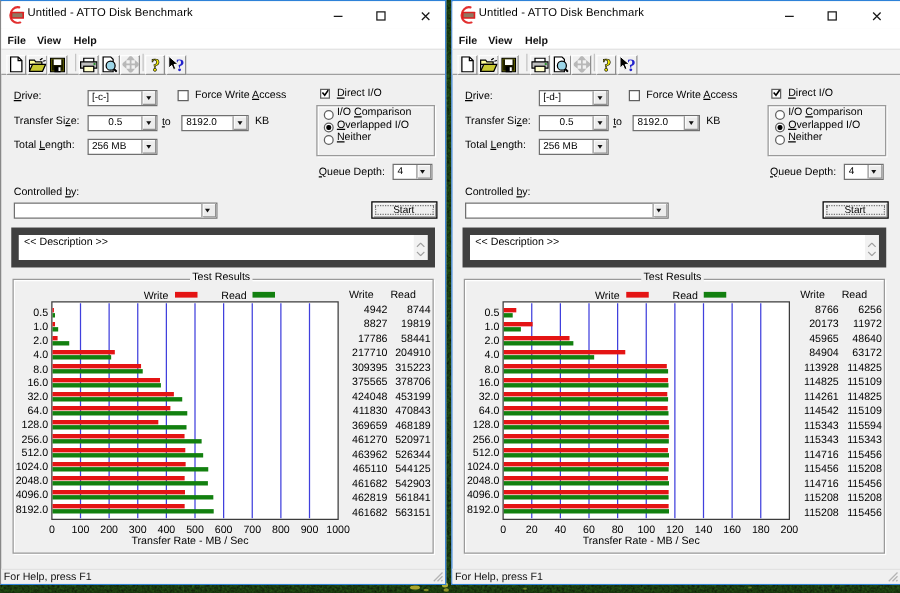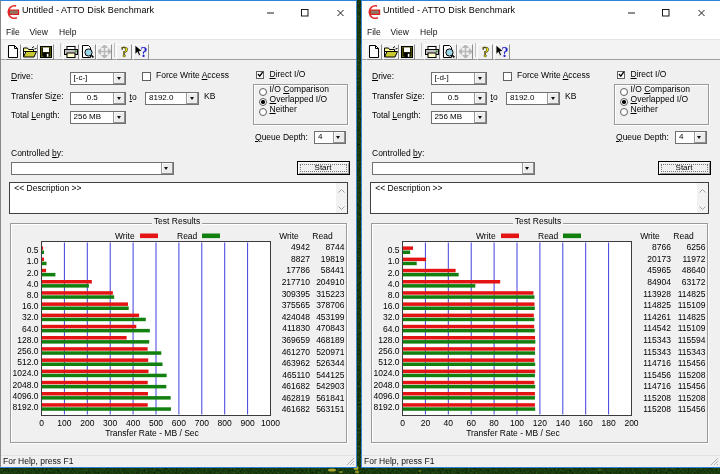--- a/index.html
+++ b/index.html
@@ -7,21 +7,21 @@
 .win{position:absolute;top:0;height:468px;background:#f0f0f0;box-sizing:border-box;
  border-top:1px solid #2e82d8;border-bottom:1px solid #2e82d8;}
 #w1{left:0;width:357px;border-left:1px solid #888;border-right:1px solid #3f86d4;}
 #w2{left:361px;width:359px;border-left:1px solid #3f86d4;}
 .win > div, .win > span, .win > svg {position:absolute;}
 .tbar{left:0;top:0;right:0;height:22px;background:#fff;}
 .appico{position:absolute;left:4px;top:3px;}
 .ttext{position:absolute;left:21px;top:4px;font-size:9px;color:#000;letter-spacing:0.1px;}
 .caps{position:absolute;left:265px;top:0;}
 .menu{left:0;top:22px;right:0;height:16px;background:#fff;font-size:8.5px;color:#111;}
-.menu span{position:absolute;top:3.5px;}
+.menu span{position:absolute;top:3.5px;font-weight:bold;}
 .tool{left:0;top:38px;right:0;height:21px;background:#f3f3f3;border-top:1px solid #e4e4e4;
  border-bottom:1px solid #9f9f9f;box-sizing:border-box;}
 .tb{position:absolute;top:3.5px;width:16px;height:16px;background:#f1f1f1;
  border:1px solid;border-color:#fdfdfd #8e8e8e #8e8e8e #fdfdfd;box-sizing:border-box;
  display:flex;align-items:center;justify-content:center;}
 .tsep{position:absolute;top:3px;width:1px;height:14px;background:#c4c4c4;}
 .lab{font-size:8.5px;color:#000;white-space:nowrap;}
 .combo{height:13px;background:#fff;border:1px solid #707070;box-sizing:border-box;font-size:8px;}
 .cv{position:absolute;left:0;right:11px;top:0.5px;white-space:nowrap;overflow:hidden;}
 .cbtn{position:absolute;right:0;top:0;bottom:0;width:11px;background:#ececec;
@@ -29,21 +29,21 @@
 .dn{position:absolute;left:2.5px;top:4px;width:0;height:0;border:2.5px solid transparent;
  border-top:3.5px solid #111;border-bottom:none;}
 .cb{width:8.5px;height:8.5px;background:#fff;border:1px solid #606060;box-sizing:border-box;display:inline-flex;align-items:center;justify-content:center;}
 .rad{width:8.5px;height:8.5px;background:#fff;border:1px solid #606060;border-radius:50%;box-sizing:border-box;display:inline-flex;align-items:center;justify-content:center;}
 .rdot{width:3.5px;height:3.5px;background:#000;border-radius:50%;}
 .gbox{border:1px solid #9a9a9a;box-shadow:1px 1px 0 #fff, inset 1px 1px 0 #fff;box-sizing:border-box;}
 .start{left:295.5px;top:159.5px;width:53px;height:14.5px;border:1px solid #000;background:#f0f0f0;box-sizing:border-box;
  box-shadow:inset 1px 1px 0 #fafafa, inset -1px -1px 0 #9a9a9a;}
 .startin{position:absolute;left:2px;top:2px;right:2px;bottom:2px;border:1px dotted #777;
  font-size:8px;display:flex;align-items:center;justify-content:center;}
-.desc{left:8.3px;top:180.5px;width:339.2px;height:32px;background:#fff;border:1px solid #404040;box-sizing:border-box;}
+.desc{left:8.3px;top:180.5px;width:339.2px;height:32px;background:#fff;border:6px solid #404040;box-sizing:border-box;}
 .dtext{position:absolute;left:4px;top:0.5px;font-size:8.5px;}
 .sb{position:absolute;right:0;top:0;bottom:0;width:11px;background:#f2f2f2;}
 .sa{position:absolute;left:2px;display:block;line-height:0;font-size:0;}
 .glab{top:216px;left:151px;width:50px;background:#f0f0f0;font-size:8.5px;text-align:center;line-height:9px;}
 .t85{font-size:8.5px;fill:#000;font-family:"Liberation Sans",sans-serif;}
 .sbar{left:0;top:454px;right:0;height:12px;background:#f0f0f0;border-top:1px solid #e2e2e2;box-sizing:border-box;}
 .sbar span{position:absolute;left:2px;top:0px;font-size:8.5px;line-height:10px;color:#111;}
 .grip{position:absolute;right:1px;bottom:1px;}
 u{text-decoration:underline;text-underline-offset:1px;}
 </style></head>

